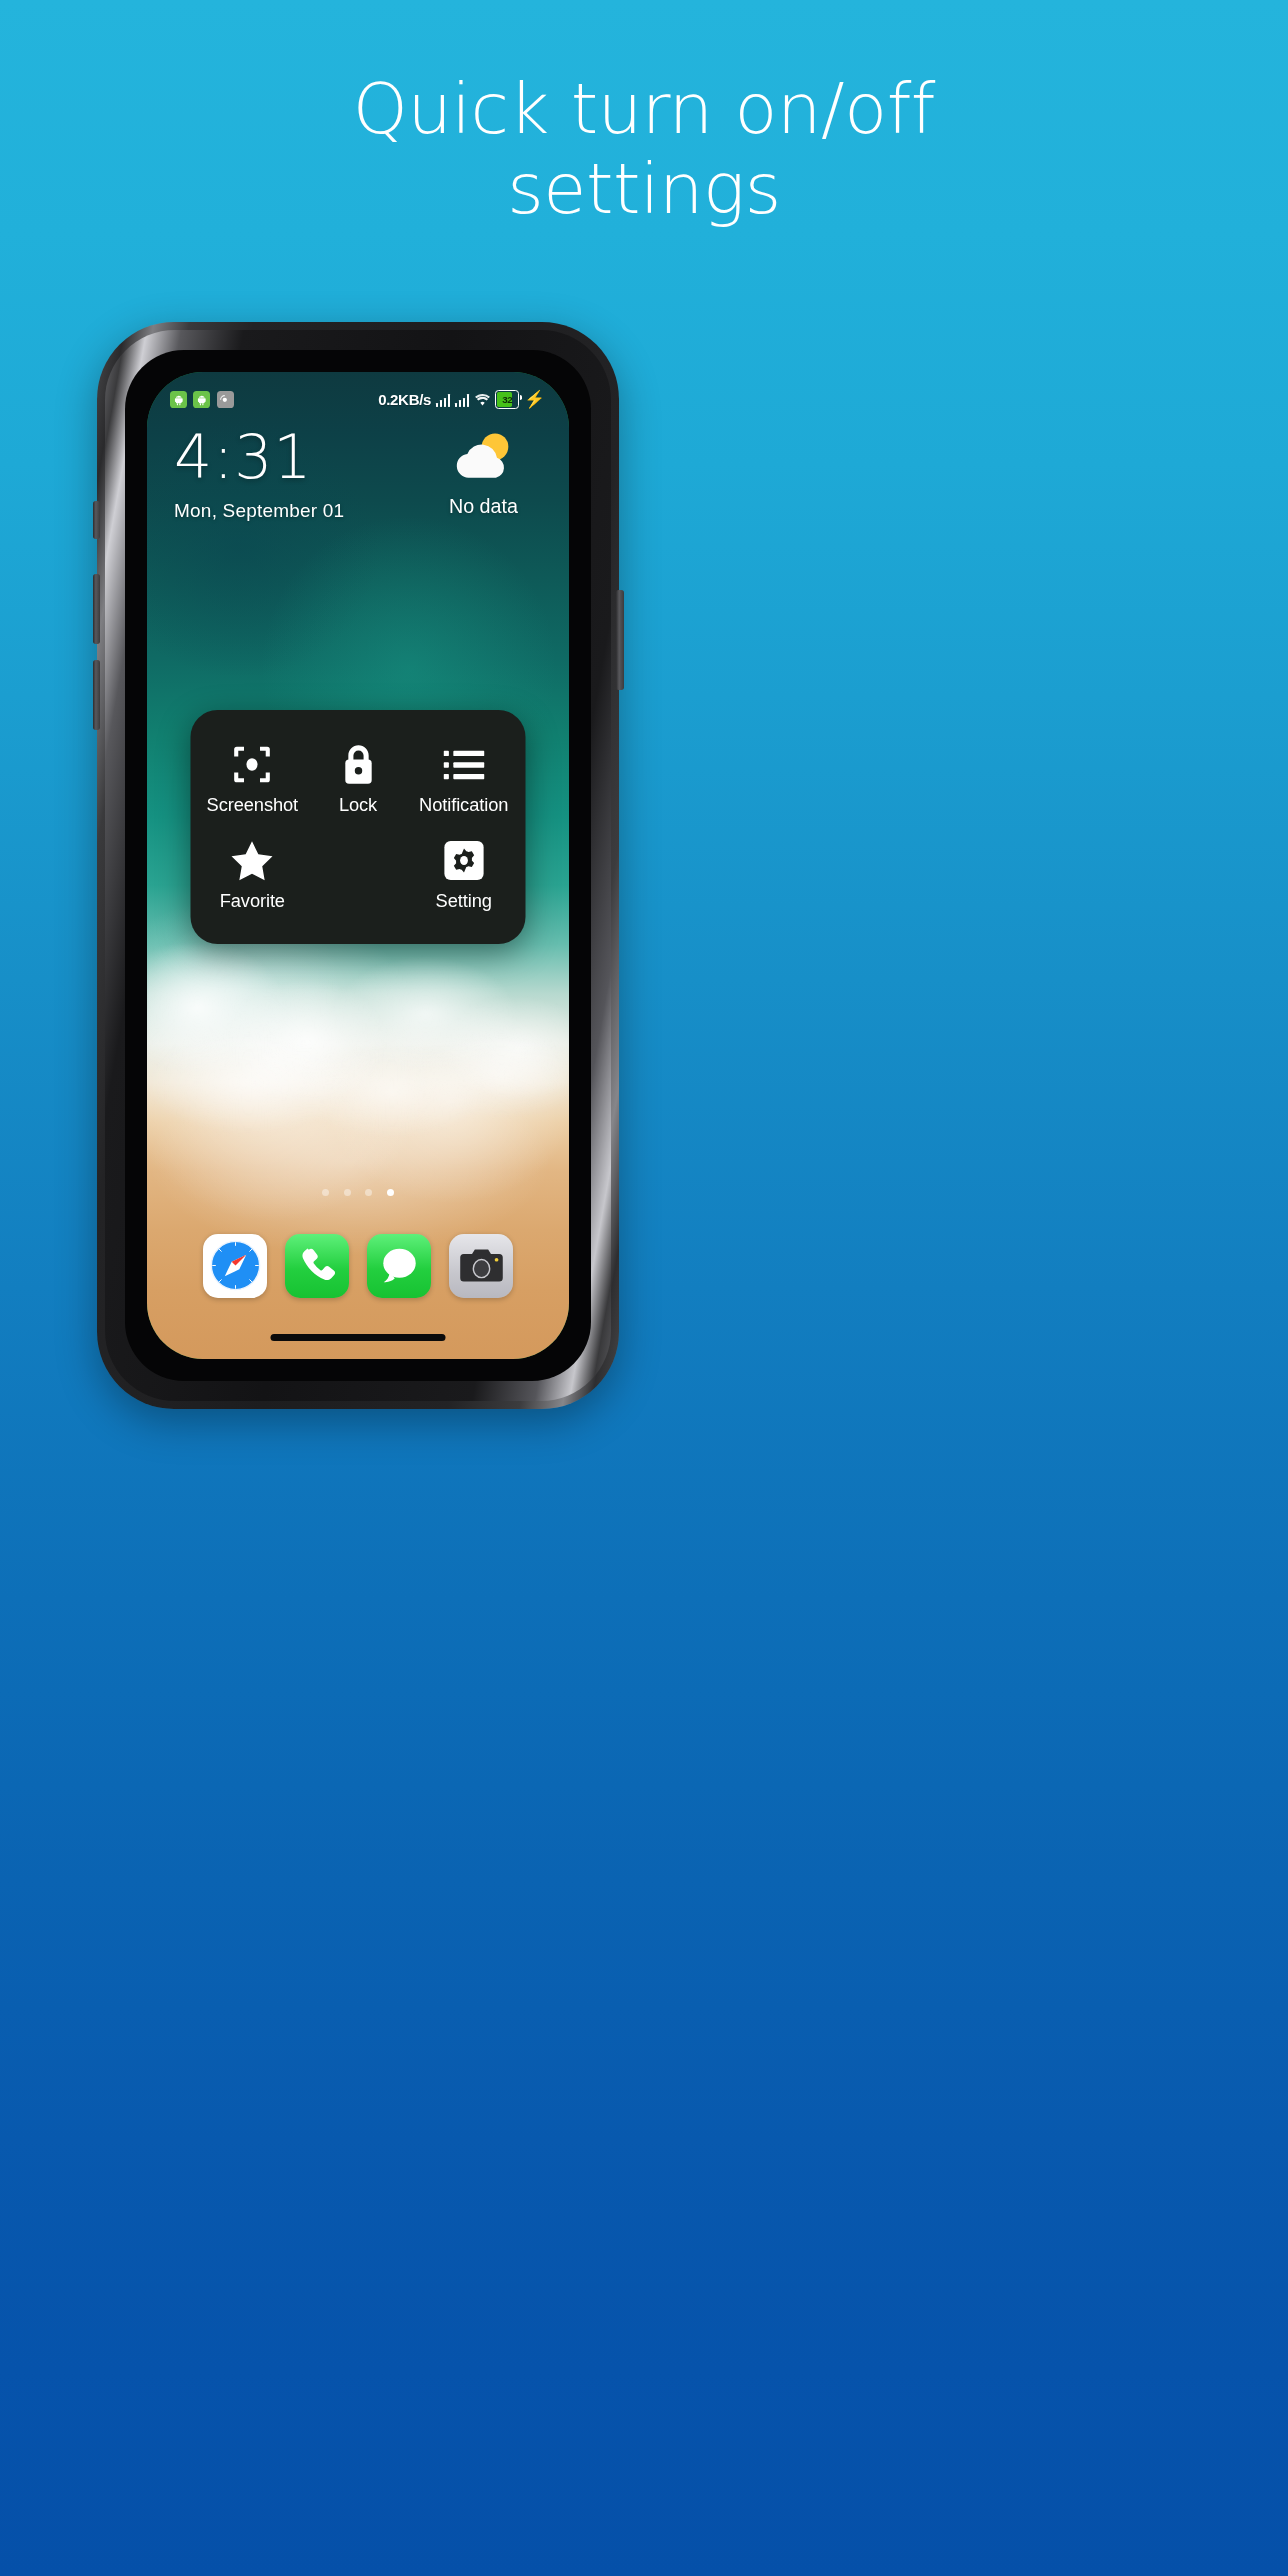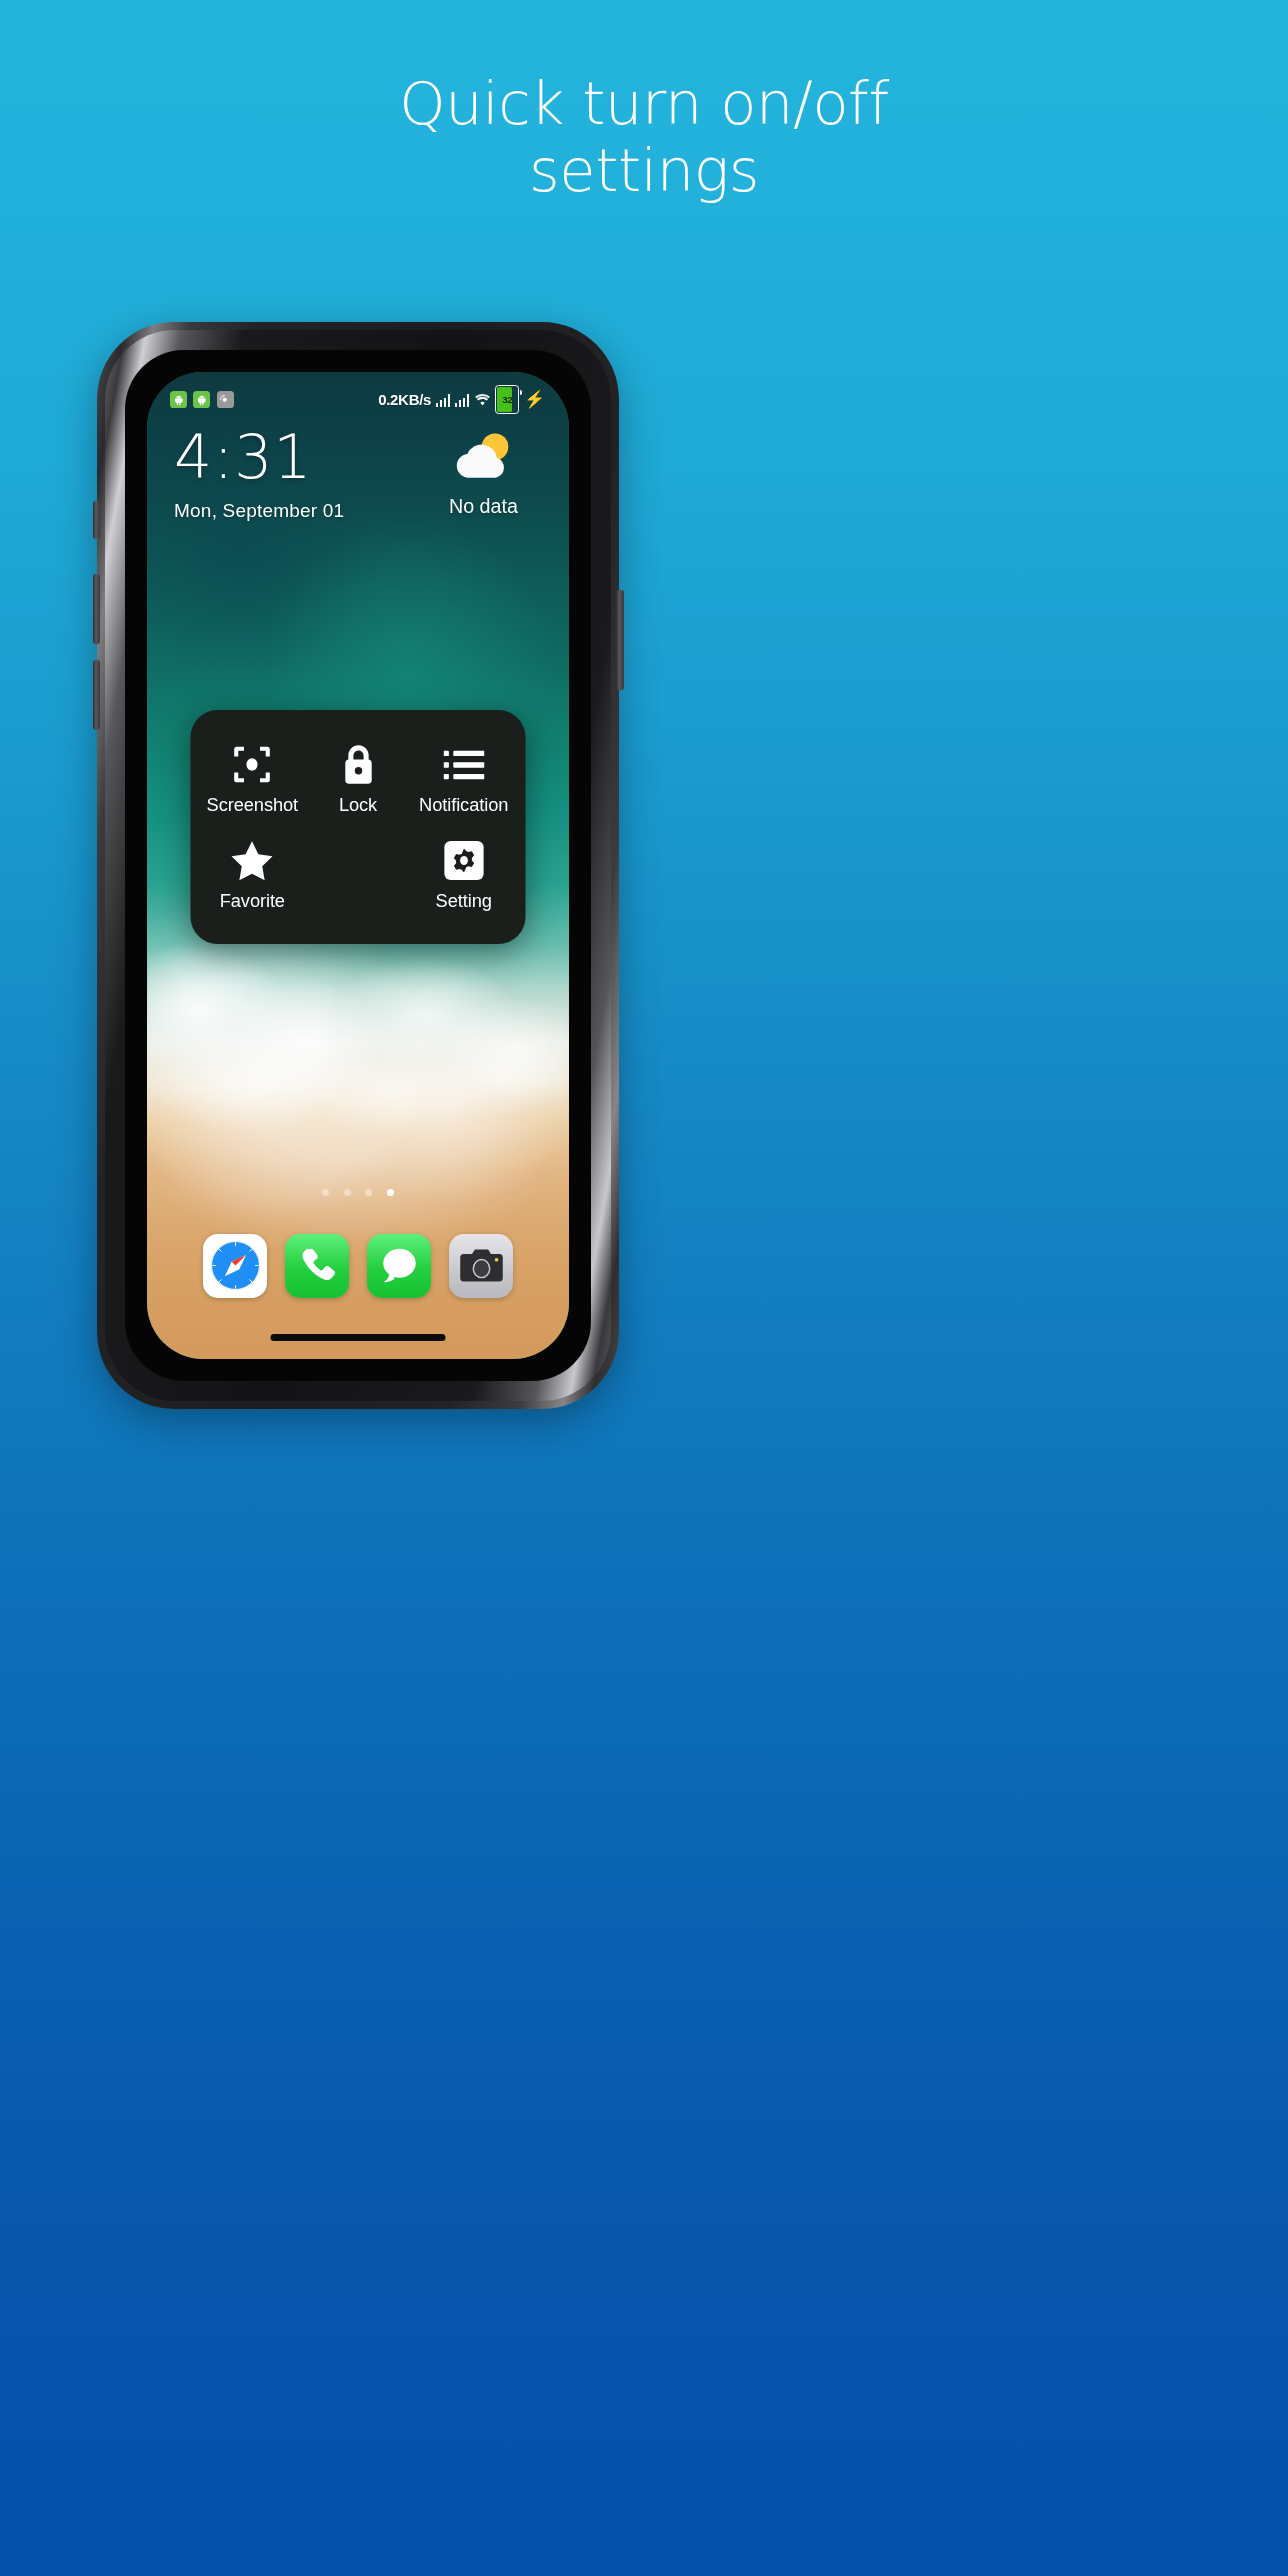--- a/index.html
+++ b/index.html
@@ -26,21 +26,21 @@
         #0550a9 100%);
     overflow: hidden;
   }
 
   
   .headline {
     position: absolute;
     top: 70px; left: 0; right: 0;
     text-align: center;
     color: #ffffff;
-    font-size: 59px;
+    font-size: 70px;
     line-height: 1.14;
     font-weight: 300;
     letter-spacing: -0.4px;
     font-family: "DejaVu Sans", sans-serif;
     padding: 0 54px;
   }
 
   
   .device {
     position: absolute;
@@ -168,21 +168,21 @@
   }
   .sig { display: flex; align-items: flex-end; gap: 1.3px; height: 13.4px; }
   .sig i { width: 2.7px; background: #fff; display:block; border-radius: 0.4px; }
   .sig i:nth-child(1){ height: 3.6px; }
   .sig i:nth-child(2){ height: 6.3px; }
   .sig i:nth-child(3){ height: 9px; }
   .sig i:nth-child(4){ height: 12.5px; }
 
   .wifi { width: 17px; height: 13.4px; }
   .batt {
-    width: 24px; height: 29px;
+    width: 24px; height: 19px;
     border: 1.8px solid #fff; border-radius: 3.6px;
     position: relative;
     display:flex; align-items:center; justify-content:center;
   }
   .batt::after{
     content:""; position:absolute; right:-4px; top:3.6px;
     width: 2.7px; height: 5.4px; background:#fff; border-radius: 0 1.8px 1.8px 0;
   }
   .batt-fill {
     position:absolute; left:0.9px; top:0.9px; bottom:0.9px; width: 68%;

